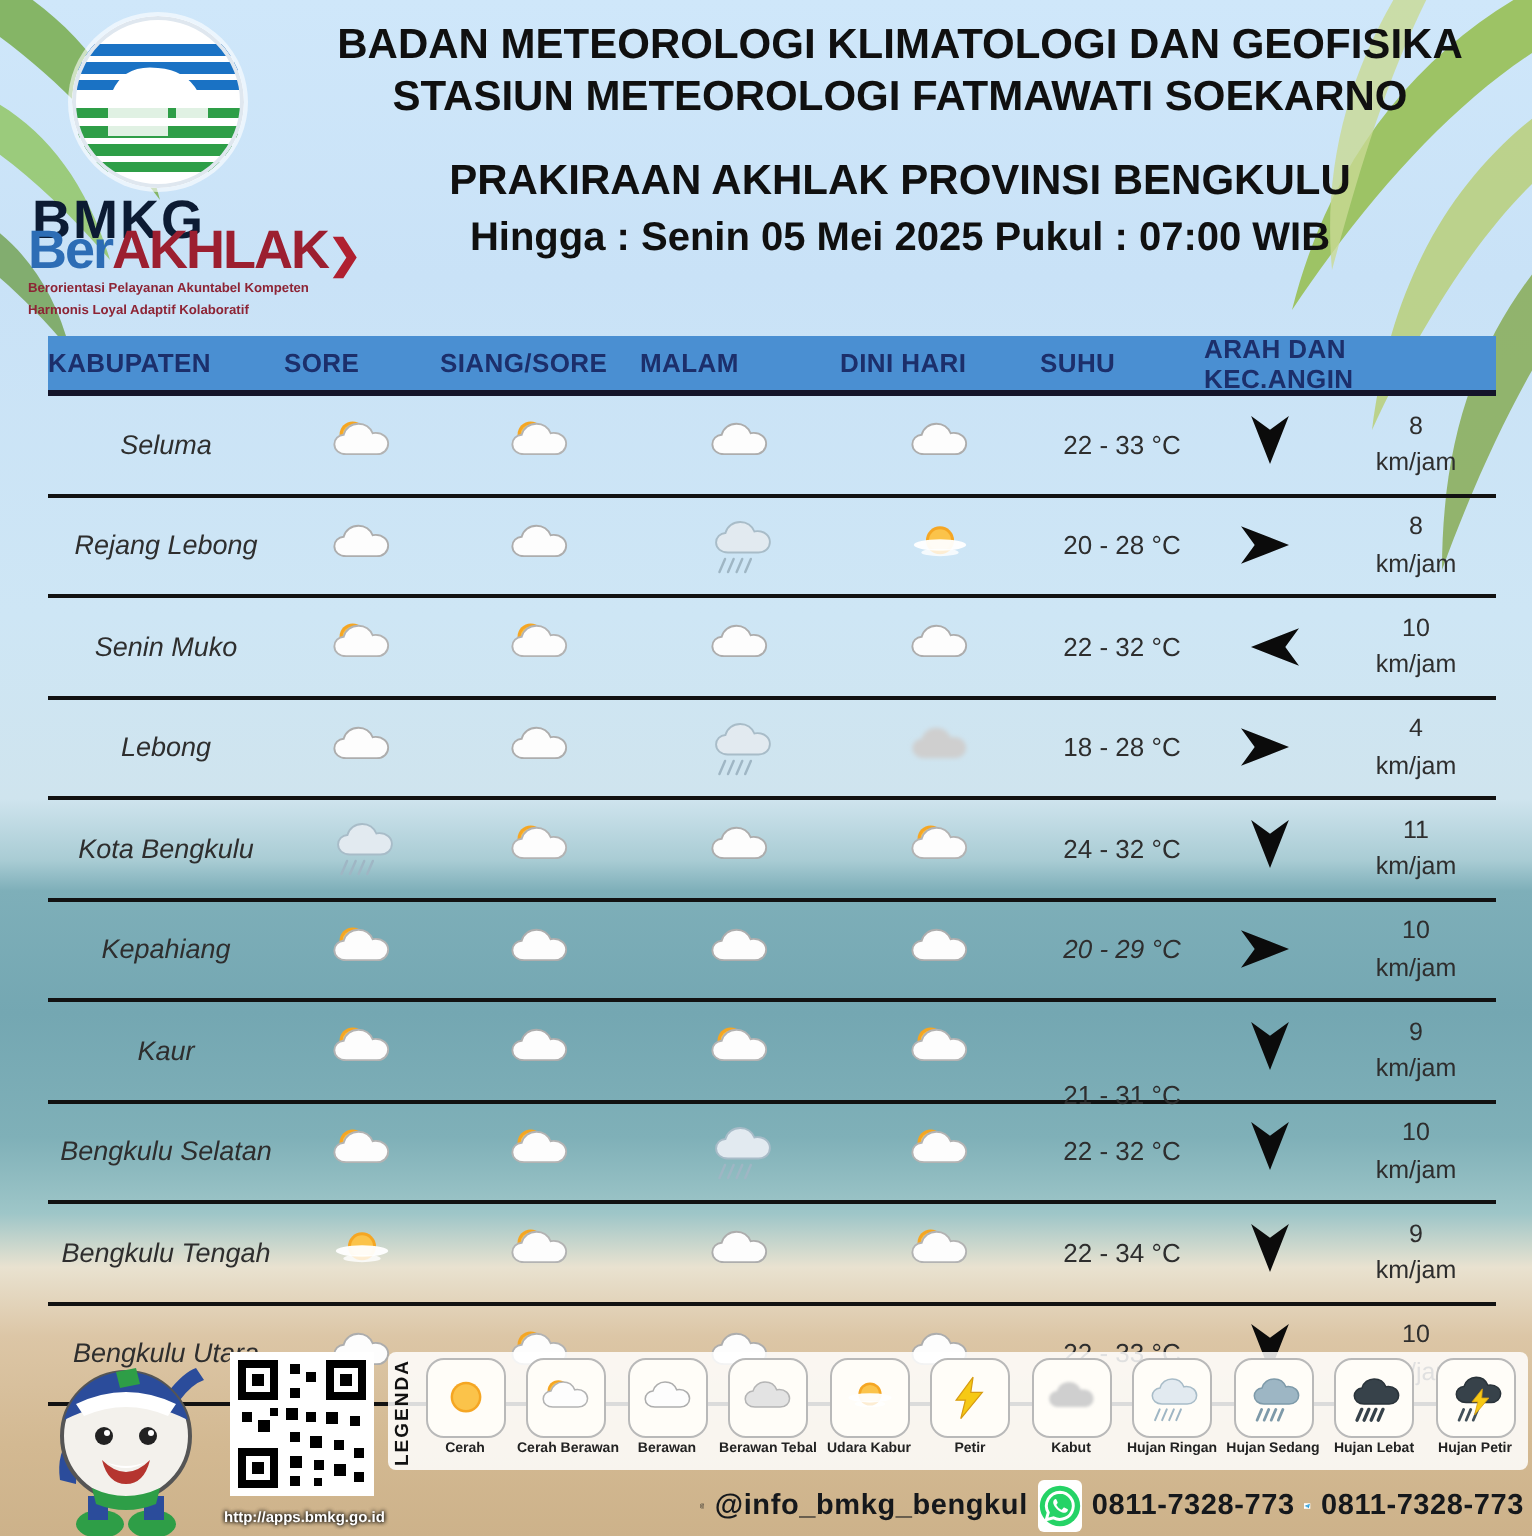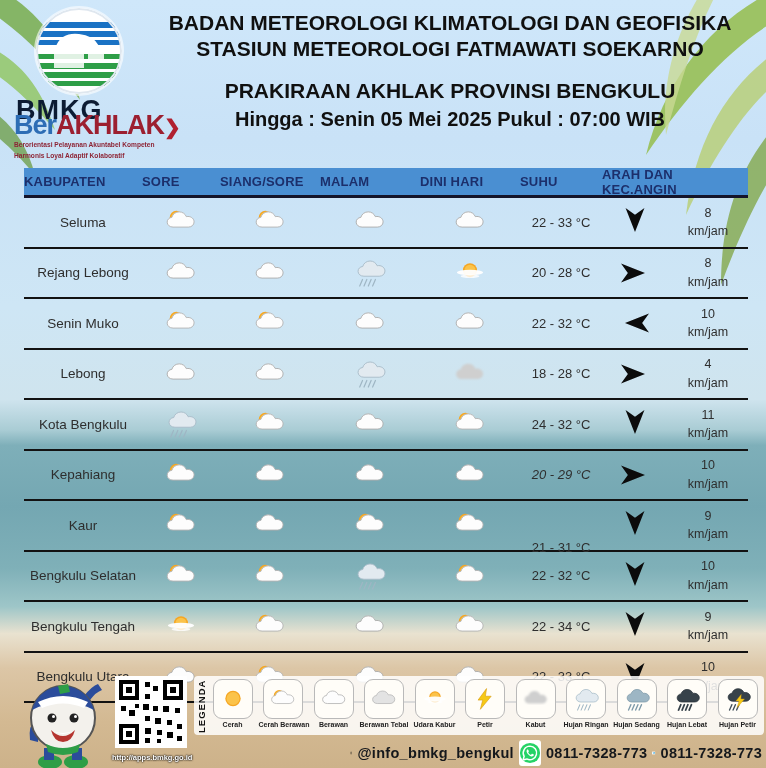--- a/index.html
+++ b/index.html
@@ -26,21 +26,21 @@
   .t2{font-size:21px;font-weight:800;line-height:1.25;}
   .t3{font-size:21px;font-weight:800;margin-top:16px;}
   .t4{font-size:16px;font-weight:bold;margin-top:7px;}
   .t5{font-size:20px;font-weight:bold;margin-top:5px;}
   
   #table{position:absolute;top:168px;left:24px;width:724px;z-index:3;}
   .thead{display:flex;background:#4a8fd2;border-bottom:3px solid #14142a;align-items:center;height:27px;}
   .th{font-size:13px;font-weight:bold;color:#1c2f6b;text-align:left;letter-spacing:.2px;}
   .trow{display:flex;align-items:center;height:48.5px;border-bottom:2.5px solid #121212;}
   .td{display:flex;align-items:center;justify-content:center;}
-  .kab{font-size:13.5px;color:#2e2e2e;}
+  .kab{font-size:13.5px;color:#2e2e2e;font-style:italic;}
   .suhu{font-size:13px;color:#2e2e2e;}
   .speed{flex-direction:column;font-size:12.5px;color:#2e2e2e;line-height:1.5;}
   .arrow-wrap{display:inline-block;}
   
   #legend{position:absolute;left:194px;top:676px;width:566px;z-index:4;display:flex;align-items:flex-start;background:rgba(255,255,255,.85);border-radius:4px;padding:3px 2px 2px 2px;}
   .legend-label{writing-mode:vertical-rl;transform:rotate(180deg);font-size:9.5px;font-weight:bold;color:#111;letter-spacing:1px;margin:2px 1px 0 0;height:52px;text-align:center;}
   .legend-items{display:flex;flex:1;justify-content:space-between;}
   .legend-item{width:49px;text-align:center;}
   .legend-box{width:38px;height:38px;margin:0 auto;background:#fffdf8;border:1px solid #b9b9b9;border-radius:9px;display:flex;align-items:center;justify-content:center;}
   .legend-name{font-size:7px;font-weight:bold;color:#222;margin-top:2px;white-space:nowrap;}

